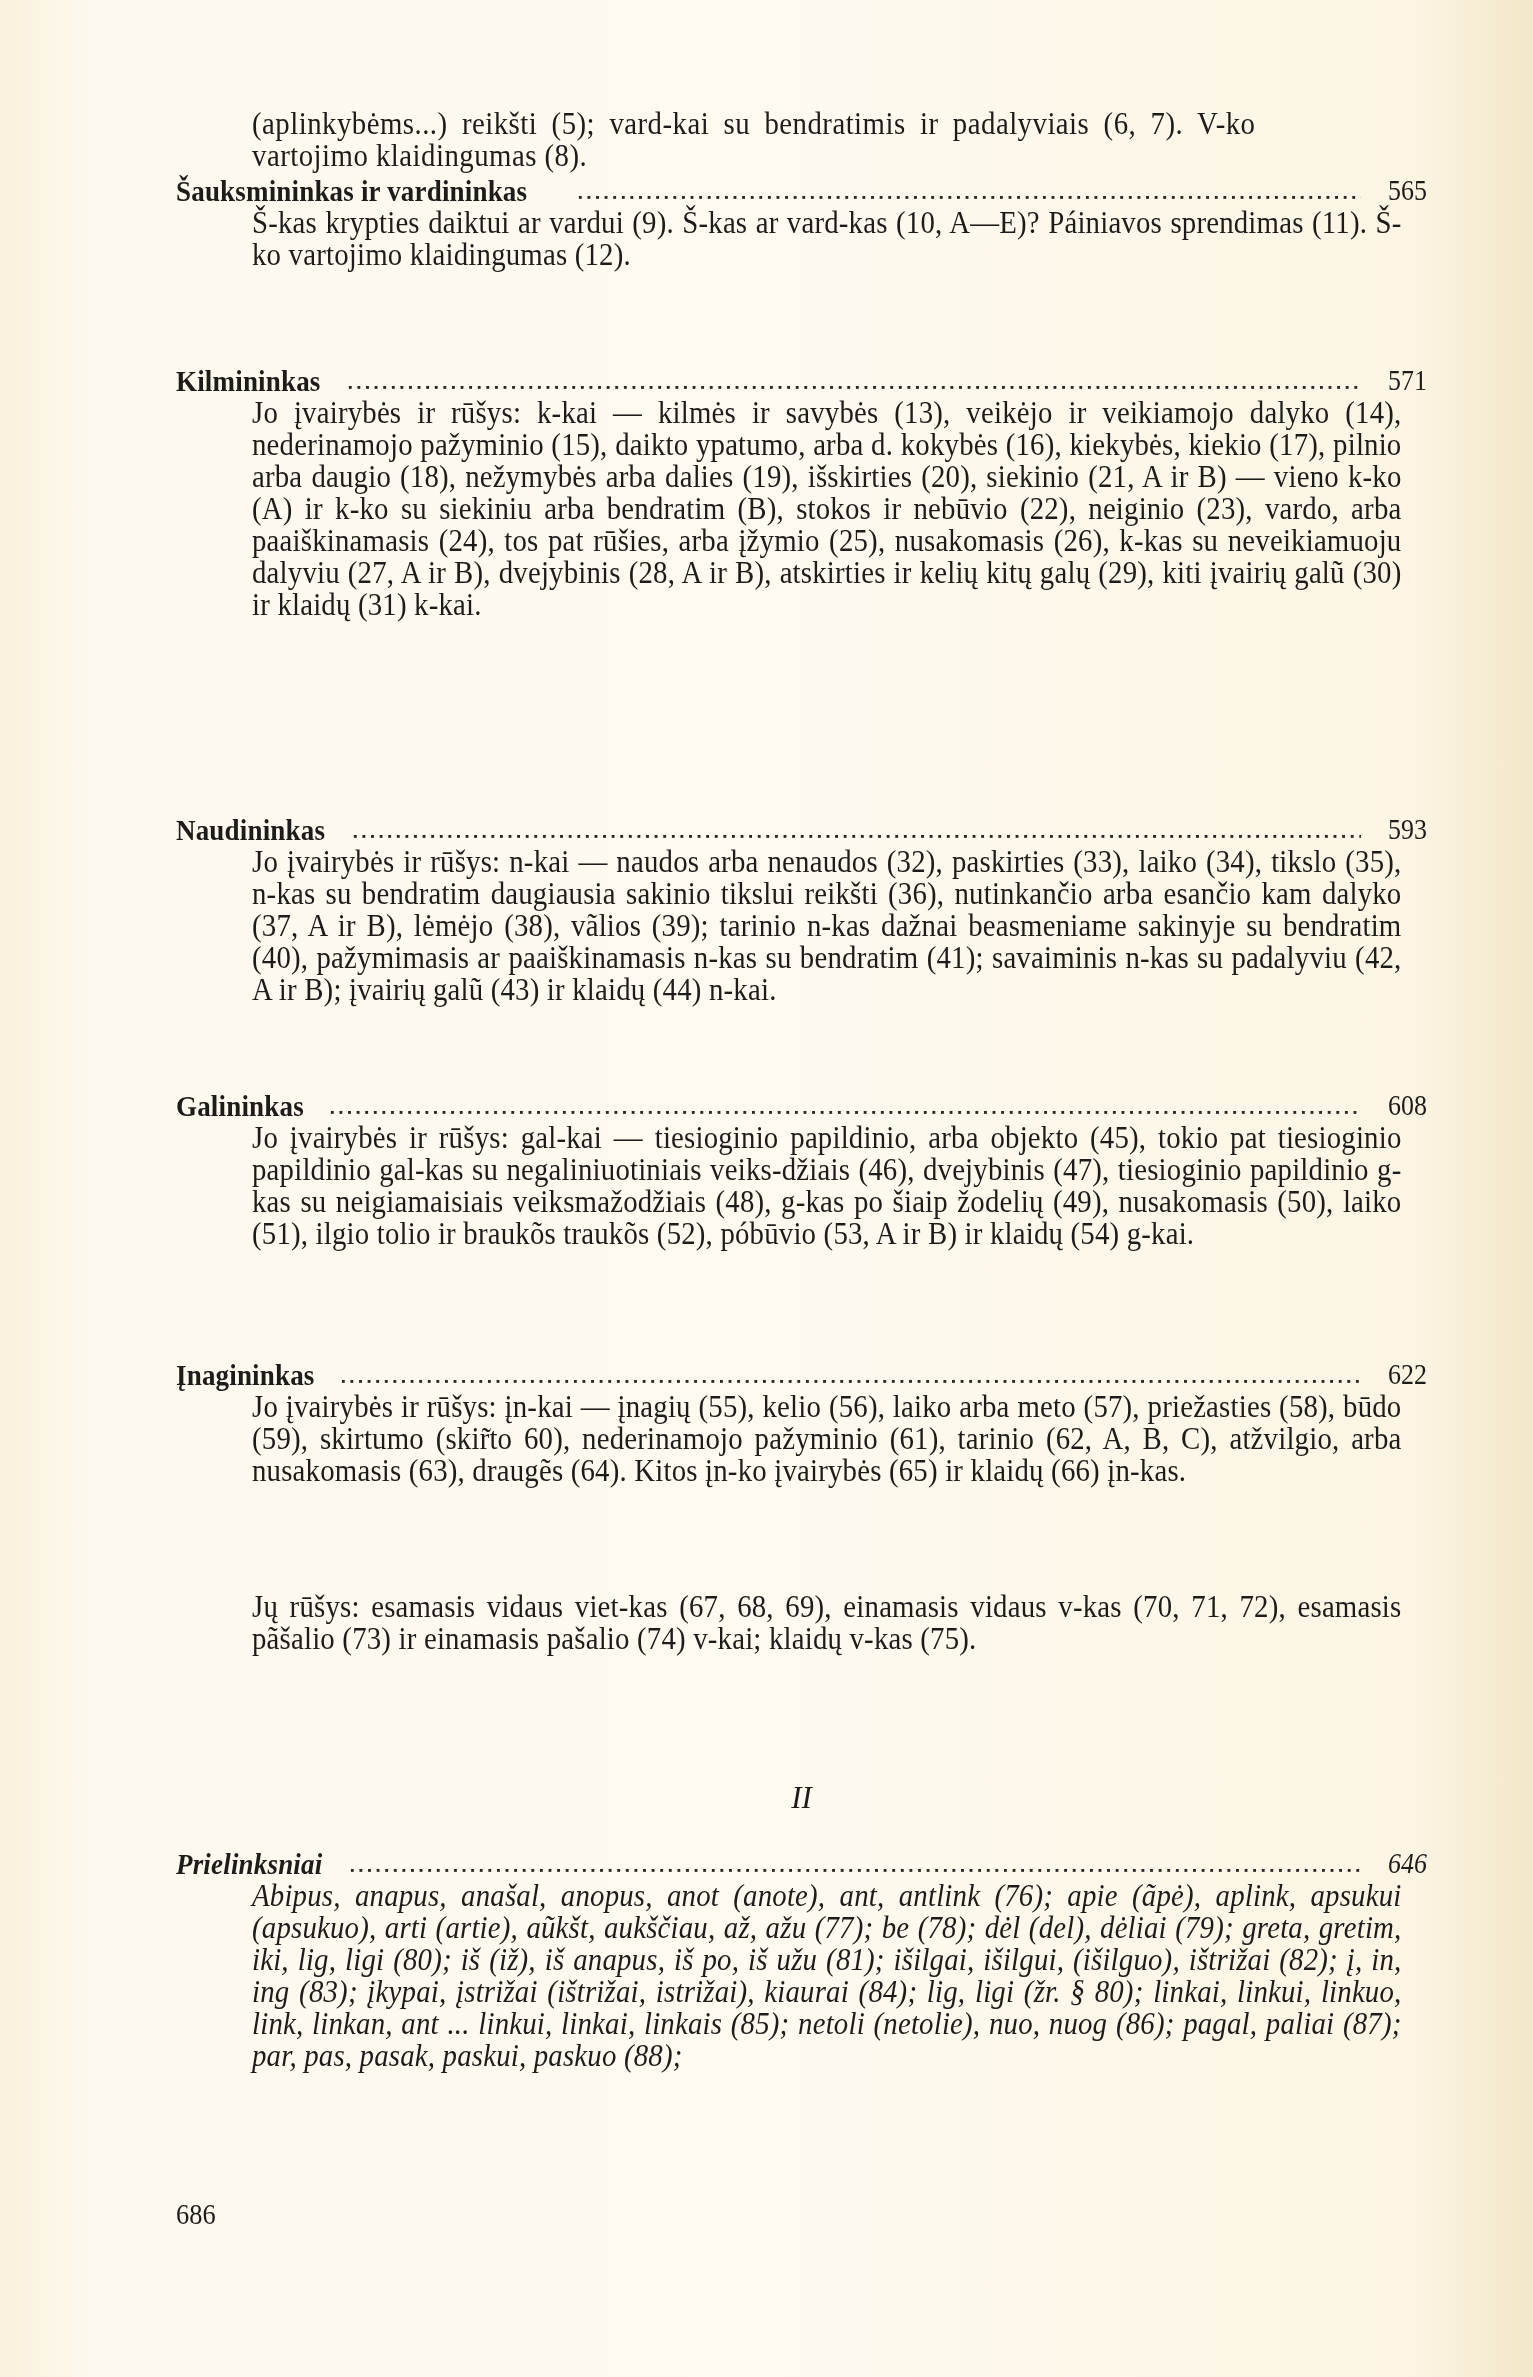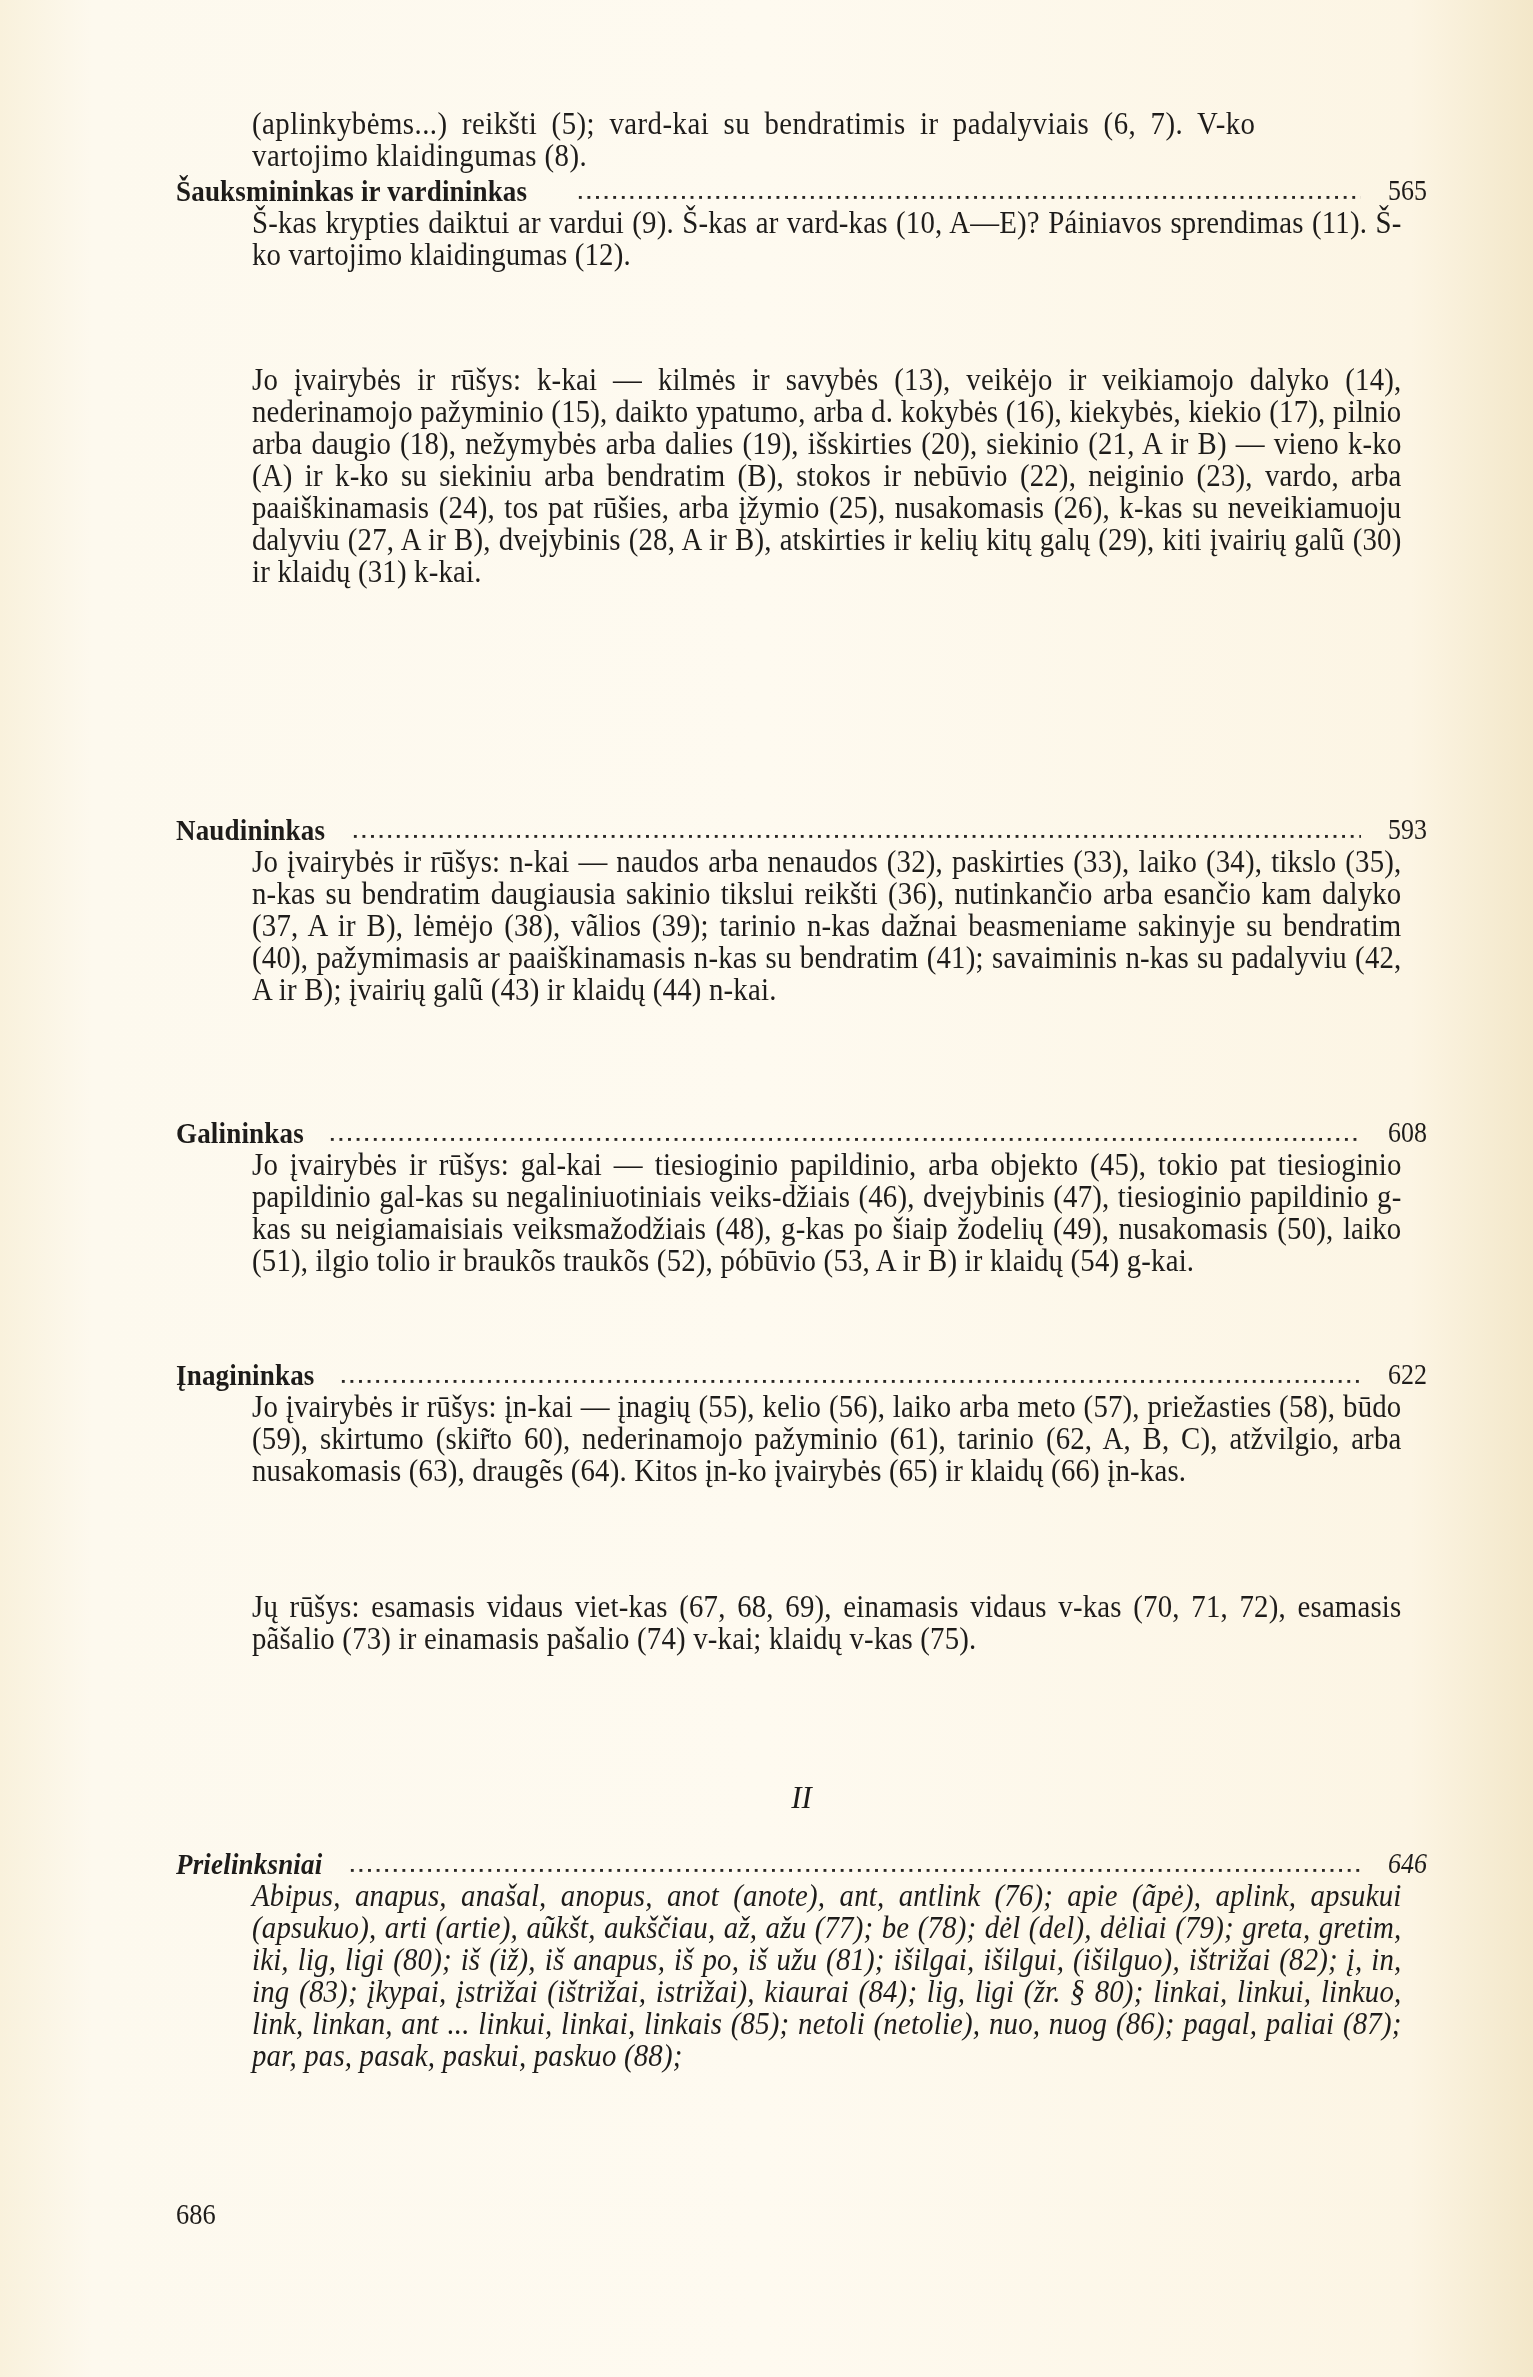--- a/index.html
+++ b/index.html
@@ -106,33 +106,38 @@
   <div class="entry" style="top:174px;">
     <div class="entry-head">
       <span class="entry-title">Šauksmininkas ir vardininkas</span>
       <span class="leader"></span>
       <span class="entry-page">565</span>
     </div>
     <div class="entry-body">Š-kas krypties daiktui ar vardui (9). Š-kas ar vard-kas (10, A—E)? Páiniavos sprendimas (11). Š-ko vartojimo klaidingumas (12).</div>
   </div>
 
   <div class="entry" style="top:364px;">
+    <div class="entry-head">
+      <span class="entry-title">Kilmininkas</span>
+      <span class="leader"></span>
+      <span class="entry-page">571</span>
+    </div>
     <div class="entry-body">Jo įvairybės ir rūšys: k-kai — kilmės ir savybės (13), veikėjo ir veikiamojo dalyko (14), nederinamojo pažyminio (15), daikto ypatumo, arba d. kokybės (16), kiekybės, kiekio (17), pilnio arba daugio (18), nežymybės arba dalies (19), išskirties (20), siekinio (21, A ir B) — vieno k-ko (A) ir k-ko su siekiniu arba bendratim (B), stokos ir nebūvio (22), neiginio (23), vardo, arba paaiškinamasis (24), tos pat rūšies, arba įžymio (25), nusakomasis (26), k-kas su neveikiamuoju dalyviu (27, A ir B), dvejybinis (28, A ir B), atskirties ir kelių kitų galų (29), kiti įvairių galũ (30) ir klaidų (31) k-kai.</div>
   </div>
 
   <div class="entry" style="top:813px;">
     <div class="entry-head">
       <span class="entry-title">Naudininkas</span>
       <span class="leader"></span>
       <span class="entry-page">593</span>
     </div>
     <div class="entry-body">Jo įvairybės ir rūšys: n-kai — naudos arba nenaudos (32), paskirties (33), laiko (34), tikslo (35), n-kas su bendratim daugiausia sakinio tikslui reikšti (36), nutinkančio arba esančio kam dalyko (37, A ir B), lėmėjo (38), vãlios (39); tarinio n-kas dažnai beasmeniame sakinyje su bendratim (40), pažymimasis ar paaiškinamasis n-kas su bendratim (41); savaiminis n-kas su padalyviu (42, A ir B); įvairių galũ (43) ir klaidų (44) n-kai.</div>
   </div>
 
-  <div class="entry" style="top:1116px;">
+  <div class="entry" style="top:1089px;">
     <div class="entry-head">
       <span class="entry-title">Galininkas</span>
       <span class="leader"></span>
       <span class="entry-page">608</span>
     </div>
     <div class="entry-body">Jo įvairybės ir rūšys: gal-kai — tiesioginio papildinio, arba objekto (45), tokio pat tiesioginio papildinio gal-kas su negaliniuotiniais veiks-džiais (46), dvejybinis (47), tiesioginio papildinio g-kas su neigiamaisiais veiksmažodžiais (48), g-kas po šiaip žodelių (49), nusakomasis (50), laiko (51), ilgio tolio ir braukõs traukõs (52), póbūvio (53, A ir B) ir klaidų (54) g-kai.</div>
   </div>
 
   <div class="entry" style="top:1358px;">
     <div class="entry-head">

